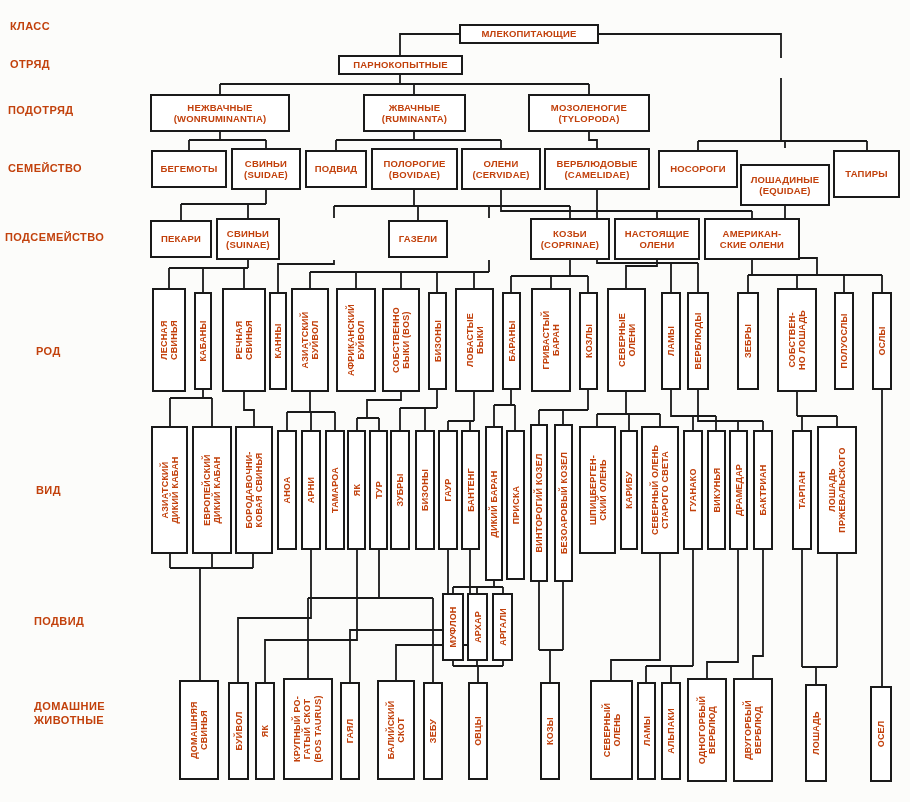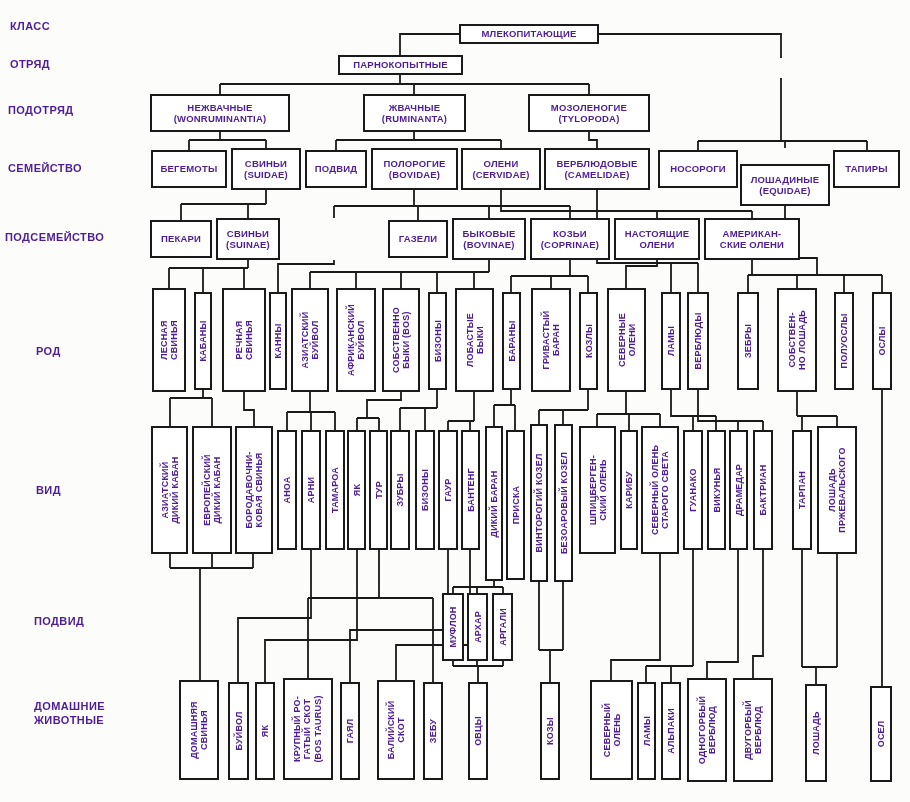--- a/index.html
+++ b/index.html
@@ -1,17 +1,17 @@
 <!DOCTYPE html>
 <html><head>
 <meta charset="utf-8">
 <style>
   html,body{margin:0;padding:0;background:#f5f4f1;}
   #canvas{position:relative;width:910px;height:802px;background:#fcfcfa;
-    font-family:"Liberation Sans",sans-serif;color:#4c1d95;overflow:hidden;}
+    font-family:"Liberation Sans",sans-serif;color:#c2410c;overflow:hidden;}
   #wires{position:absolute;left:0;top:0;}
   .rl{position:absolute;font-size:11px;font-weight:700;letter-spacing:.4px;
     white-space:pre-line;line-height:1.25;}
   .hb{position:absolute;background:#fff;border:2px solid #1a1a1a;display:flex;
     align-items:center;justify-content:center;text-align:center;font-weight:700;
     font-size:9.5px;line-height:1.18;white-space:pre-line;letter-spacing:.2px;box-sizing:border-box;}
   .vb{position:absolute;background:#fff;border:2px solid #1a1a1a;box-sizing:border-box;}
   .vb>span{position:absolute;left:50%;top:50%;
     transform:translate(-50%,-50%) rotate(-90deg);white-space:pre;text-align:center;
     font-weight:700;font-size:9px;line-height:1.16;letter-spacing:.2px;}
@@ -95,28 +95,26 @@
   <div class="hb" style="left:305px;top:150px;width:62px;height:38px">ПОДВИД</div>
   <div class="hb" style="left:371px;top:148px;width:87px;height:42px">ПОЛОРОГИЕ
 (BOVIDAE)</div>
   <div class="hb" style="left:461px;top:148px;width:80px;height:42px">ОЛЕНИ
 (CERVIDAE)</div>
   <div class="hb" style="left:544px;top:148px;width:106px;height:42px">ВЕРБЛЮДОВЫЕ
 (CAMELIDAE)</div>
   <div class="hb" style="left:658px;top:150px;width:80px;height:38px">НОСОРОГИ</div>
   <div class="hb" style="left:740px;top:164px;width:90px;height:42px">ЛОШАДИНЫЕ
 (EQUIDAE)</div>
-  <div class="hb" style="left:833px;top:150px;width:67px;height:38px">ТАПИРЫ</div>
+  <div class="hb" style="left:833px;top:150px;width:67px;height:48px">ТАПИРЫ</div>
 
   <div class="hb" style="left:150px;top:220px;width:62px;height:38px">ПЕКАРИ</div>
   <div class="hb" style="left:216px;top:218px;width:64px;height:42px">СВИНЬИ
 (SUINAE)</div>
   <div class="hb" style="left:388px;top:220px;width:60px;height:38px">ГАЗЕЛИ</div>
-  <div class="hb" style="left:452px;top:218px;width:74px;height:42px">БЫКОВЫЕ
-(BOVINAE)</div>
   <div class="hb" style="left:530px;top:218px;width:80px;height:42px">КОЗЬИ
 (COPRINAE)</div>
   <div class="hb" style="left:614px;top:218px;width:86px;height:42px">НАСТОЯЩИЕ
 ОЛЕНИ</div>
   <div class="hb" style="left:704px;top:218px;width:96px;height:42px">АМЕРИКАН-
 СКИЕ ОЛЕНИ</div>
 
   <div class="vb" style="left:152px;top:288px;width:34px;height:104px">
       <span>ЛЕСНАЯ
 СВИНЬЯ</span>

